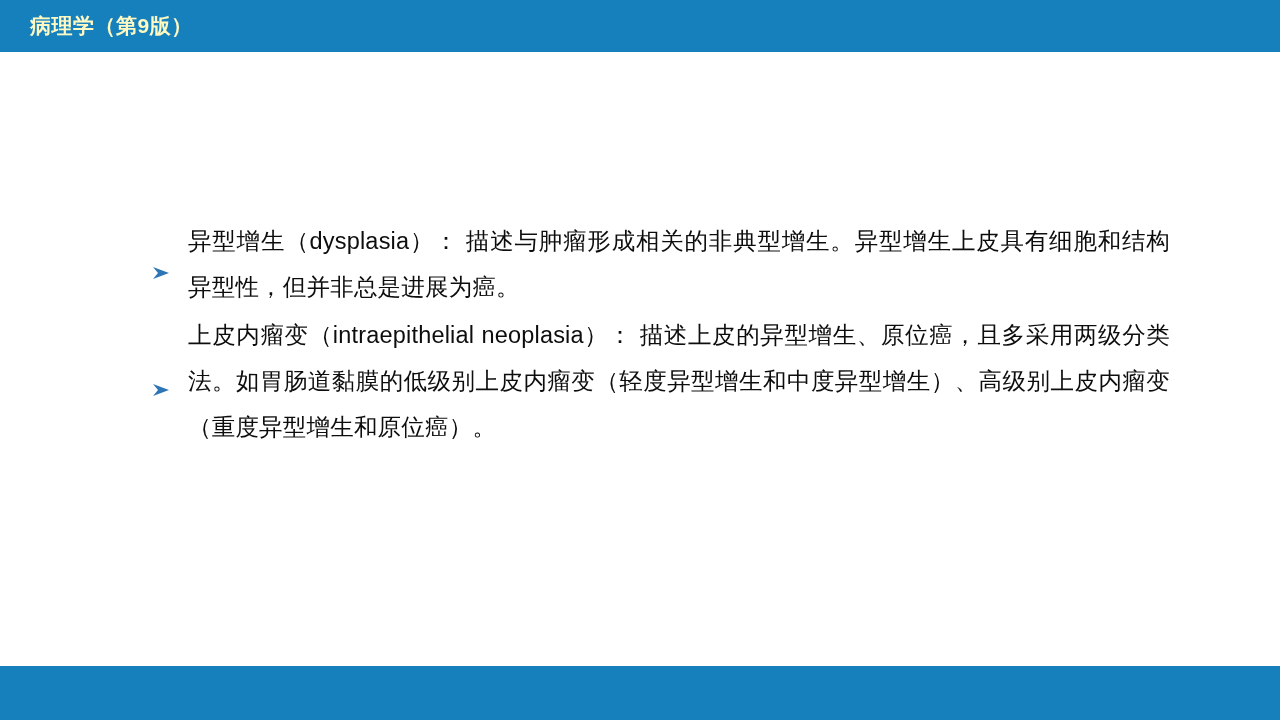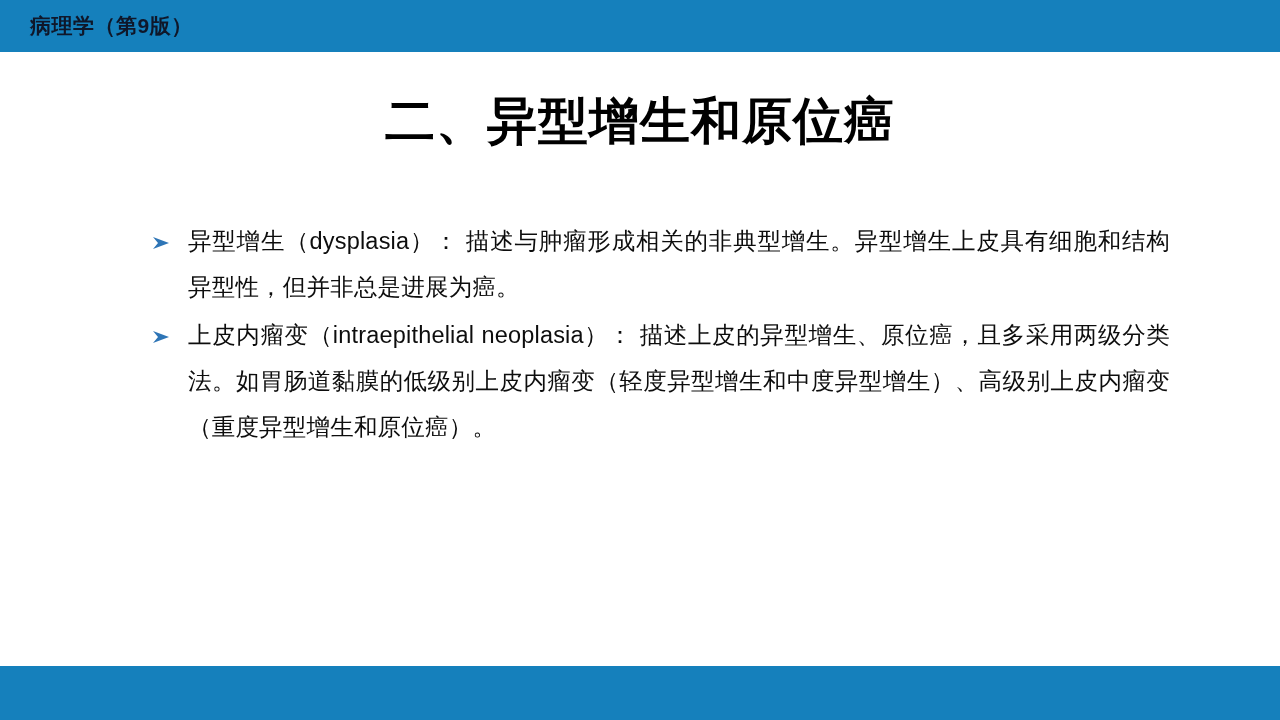--- a/index.html
+++ b/index.html
@@ -29,21 +29,21 @@
     width: 1280px;
     height: 52px;
     background: #1580BC;
   }
   .top-bar-title {
     position: absolute;
     left: 30px;
     top: 0;
     height: 52px;
     line-height: 52px;
-    color: #0f172a;
+    color: #fef9c3;
     font-size: 21px;
     font-weight: bold;
     letter-spacing: 0.5px;
     white-space: nowrap;
   }
   
   .bottom-bar {
     position: absolute;
     left: 0;
     top: 666px;
@@ -66,21 +66,21 @@
   }
   
   .body-area {
     position: absolute;
     left: 150px;
     top: 218px;
     width: 1020px;
   }
   .bullet-row {
     display: flex;
-    align-items: flex-start;
+    align-items: center;
     margin-bottom: 2px;
   }
   .bullet-marker {
     flex: 0 0 auto;
     width: 38px;
     color: #2E75B6;
     font-size: 21px;
     line-height: 46px;
     text-align: left;
     padding-left: 2px;
@@ -100,21 +100,20 @@
 </style>
 </head>
 <body>
 
 <div class="slide">
 
   <div class="top-bar">
     <div class="top-bar-title">病理学（第9版）</div>
   </div>
 
-  <div class="slide-title">二、异型增生和原位癌</div>
 
   <div class="body-area">
 
     <div class="bullet-row">
       <span class="bullet-marker">
         <svg width="20" height="14" viewBox="0 0 20 14" aria-hidden="true">
           <path d="M1 1 L17 7 L1 13 L6 7 Z" fill="#2E75B6"></path>
         </svg>
       </span>
       <span class="bullet-text">异型增生（dysplasia）： 描述与肿瘤形成相关的非典型增生。异型增生上皮具有细胞和结构异型性，但并非总是进展为癌。</span>

